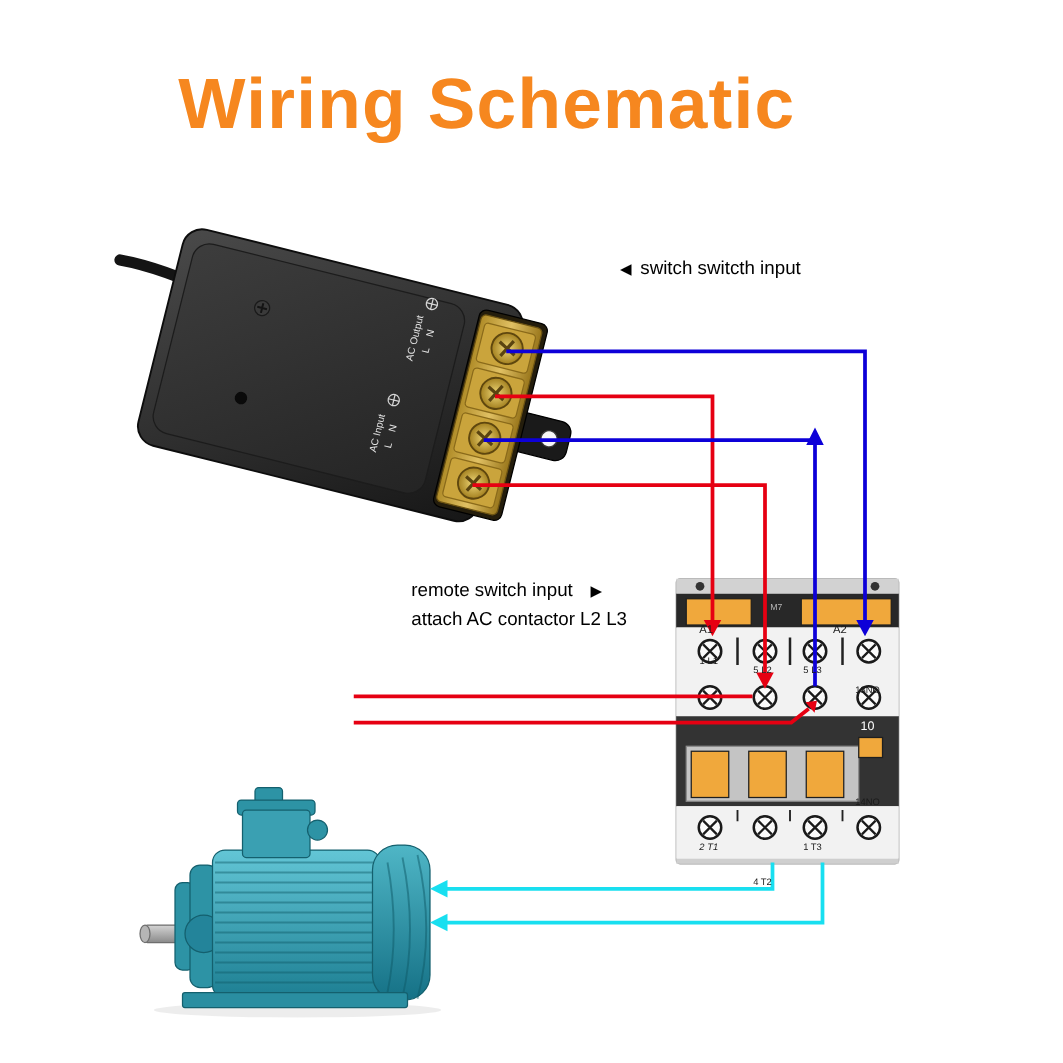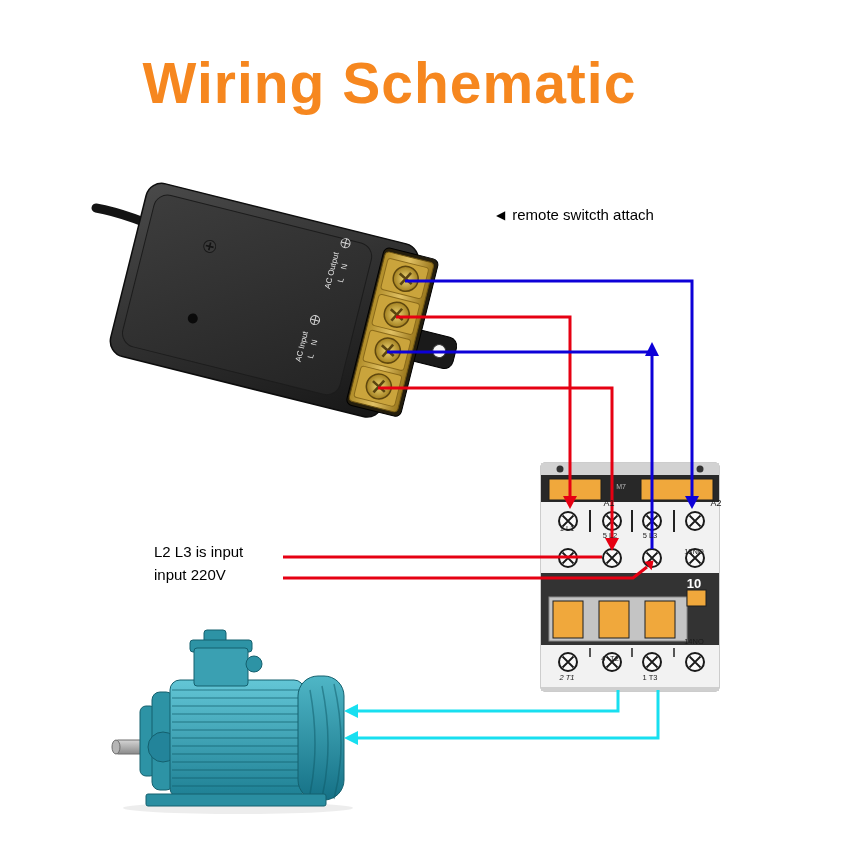--- a/index.html
+++ b/index.html
@@ -6,23 +6,23 @@
   .stage{position:relative;width:779px;height:850px;background:#ffffff;overflow:hidden;
          font-family:"Liberation Sans",sans-serif;}
   .gfx{position:absolute;left:0;top:0;}
   .title{position:absolute;left:0;top:50px;width:100%;margin:0;text-align:center;
          font-size:57px;font-weight:800;letter-spacing:1px;color:var(--title,#f6871f);}
   .ann{position:absolute;font-size:15px;color:#000;line-height:1.5;white-space:nowrap;}
   .annflex{display:flex;gap:7px;align-items:flex-start;}
   .tri{font-size:12px;color:#000;line-height:1.9;}
   .tri-r{font-size:12px;color:#000;margin-left:10px;}
   .clabel{position:absolute;transform:translateX(-50%);font-size:7.5px;color:#1a1a1a;white-space:nowrap;}
-  .coil{font-size:9px;margin-left:44px;}
+  .coil{font-size:9px;}
   .model{font-size:7px;color:#b9b9b9;}
-  .aux{font-size:13px;color:#ffffff;font-weight:bold;}
+  .aux{font-size:10px;color:#ffffff;}
   .boxlabel{position:absolute;transform:translate(-50%,-50%) rotate(-76deg);color:#e3e3e3;
             font-size:8px;text-align:center;line-height:1.35;white-space:nowrap;}
   .ln{word-spacing:7px;}
 </style>
 </head>
 <body>
 
 <div class="stage">
 
 <svg class="gfx" width="850" height="850" viewBox="0 0 850 850">
@@ -188,42 +188,43 @@
       <polygon points="358,731 358,745 344,738" fill="var(--wire_cyan,#18dff0)" stroke="none"></polygon>
     </g>
   </g>
 </svg>
 
 <h1 class="title">Wiring Schematic</h1>
 
 <div class="ann annflex" style="left:496px;top:204px;">
   <span class="tri">◀</span>
   <span>
-    <span>remote switcth attach</span><br>
+    <span>switch switcth input</span><br>
   </span>
 </div>
 
-
-<div class="ann" style="left:154px;top:541px;">
-  <span>L2 L3 is input</span><br>
-  <span>input 220V</span>
-</div>
+<div class="ann" style="left:329px;top:462px;">
+  <span>remote switch input</span>
+  <span class="tri-r">▶</span><br>
+  <span>attach AC contactor L2 L3</span>
+</div>
+
 
 <div class="clabel coil" style="left:565px;top:498px;">A1</div>
 <div class="clabel coil" style="left:672px;top:498px;">A2</div>
 <div class="clabel model" style="left:621px;top:483px;">M7</div>
 <div class="clabel aux" style="left:694px;top:576px;">10</div>
 
 <div class="clabel" style="left:567px;top:524px;">1 L1</div>
 <div class="clabel" style="left:610px;top:531px;">5 L2</div>
 <div class="clabel" style="left:650px;top:531px;text-align:center;">5 L3</div>
 <div class="clabel" style="left:694px;top:531px;margin-top:16px;">13NO</div>
 
 <div class="clabel" style="left:567px;top:673px;font-style:italic;">2 T1</div>
-<div class="clabel" style="left:610px;top:655px;font-family:Liberation Mono, monospace;">4 T2</div>
+<div class="clabel" style="left:610px;top:701px;">4 T2</div>
 <div class="clabel" style="left:650px;top:673px;">1 T3</div>
 <div class="clabel" style="left:694px;top:637px;">14NO</div>
 
 <div class="boxlabel" style="left:338px;top:272px;">
   <span>AC Output</span><br>
   <span class="ln">L N</span>
 </div>
 <div class="boxlabel" style="left:308px;top:348px;">
   <span>AC Input</span><br>
   <span class="ln">L N</span>

